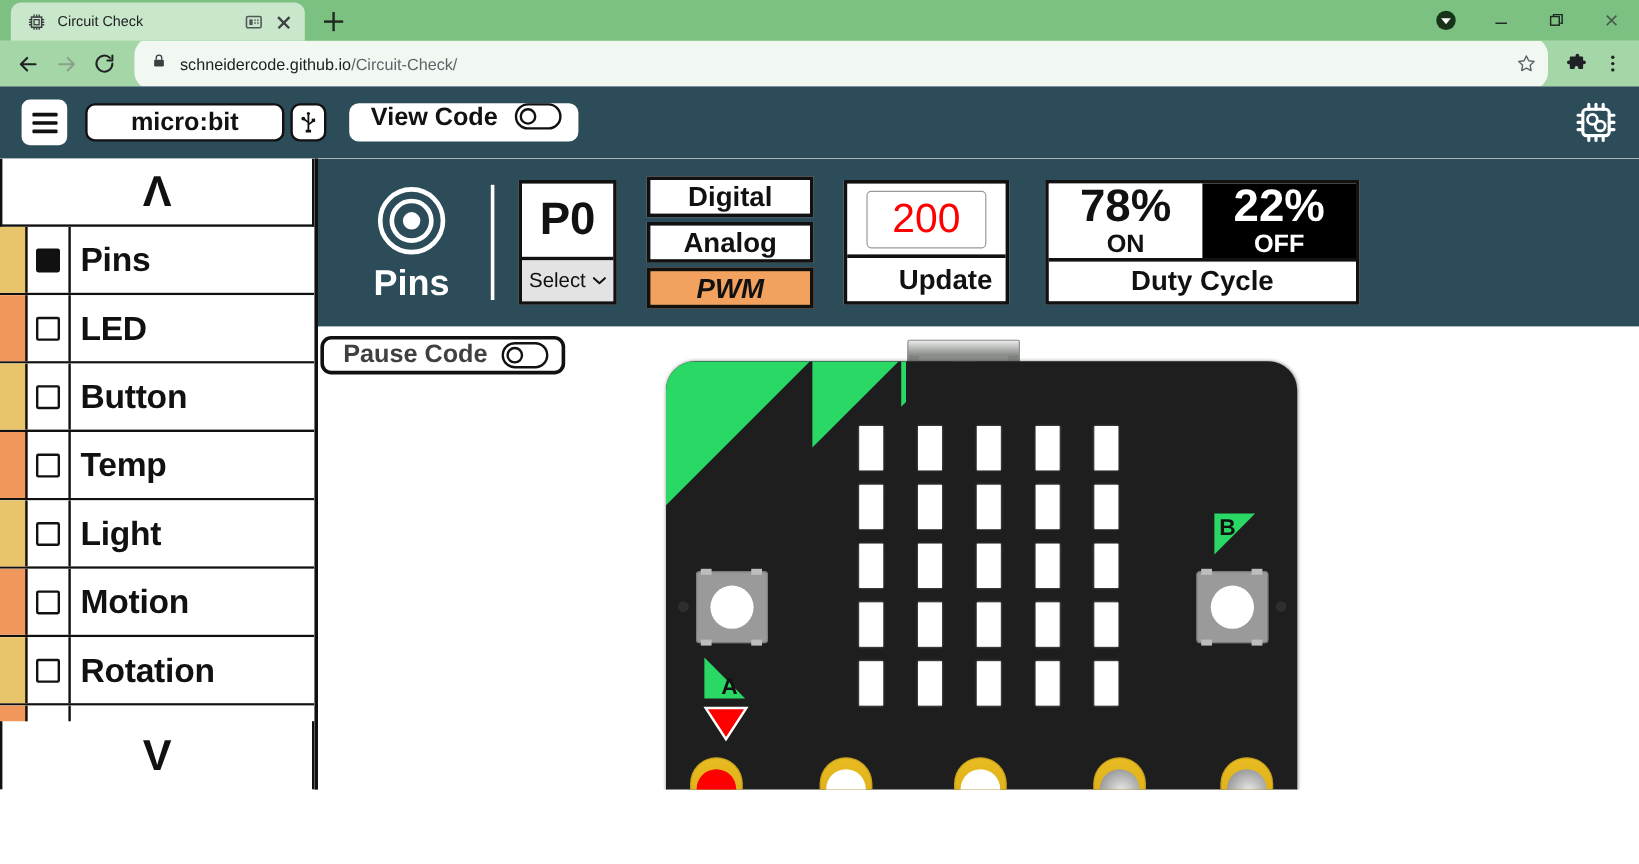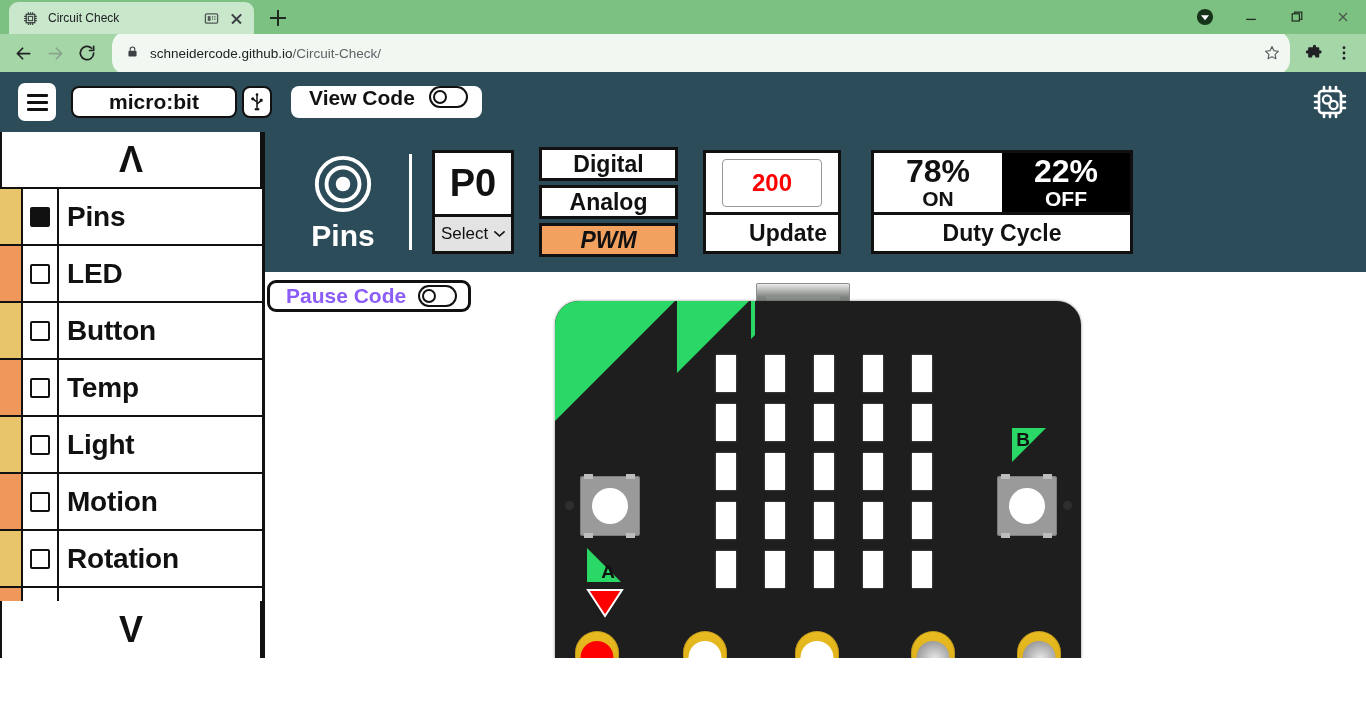--- a/index.html
+++ b/index.html
@@ -232,21 +232,21 @@
     height: 104px;
   }
   .cp-value-box {
     flex: 1; display: flex; align-items: center; justify-content: center;
     border-bottom: 3px solid #111;
   }
   .cp-value-input {
     width: 100px; height: 48px;
     border: 1px solid #999; border-radius: 4px; background: #fff;
     display: flex; align-items: center; justify-content: center;
-    font-size: 24px; font-weight: bold; color: #ff0000;
+    font-size: 34px; font-weight: normal; color: #ff0000;
     font-family: "Liberation Sans", sans-serif;
   }
   .cp-update {
     height: 36px; display: flex; align-items: center; justify-content: center;
     font-size: 23px; font-weight: bold; color: #111; margin-left: 32px;
   }
 
   .cp-duty {
     width: 262px; flex: 0 0 262px; margin-left: 30px;
     border: 3px solid #111; background: #fff;
@@ -254,36 +254,36 @@
     height: 104px;
   }
   .cp-duty-top { flex: 1; display: flex; border-bottom: 3px solid #111; }
   .cp-duty-on, .cp-duty-off {
     flex: 1; display: flex; flex-direction: column;
     align-items: center; justify-content: center;
     line-height: 1.05;
   }
   .cp-duty-on { background: #fff; color: #111; }
   .cp-duty-off { background: #000; color: #fff; }
-  .duty-pct { font-size: 32px; font-weight: bold; }
+  .duty-pct { font-size: 38px; font-weight: bold; }
   .duty-sub { font-size: 21px; font-weight: bold; }
   .cp-duty-label {
     height: 36px; display: flex; align-items: center; justify-content: center;
     font-size: 23px; font-weight: bold; color: #111;
   }
 
   .pause-row { padding: 8px 0 0 0; position: relative; }
   .pause-btn {
     position: absolute; left: 2px; top: 8px;
     height: 32px;
     background: #fff; border: 3px solid #111; border-radius: 9px;
     display: flex; align-items: center; gap: 12px;
     padding: 0 11px 0 16px;
   }
-  .pause-label { font-size: 21px; font-weight: bold; color: #8b5cf6; }
+  .pause-label { font-size: 21px; font-weight: bold; color: #404040; }
 
   
   .board-stage { position: relative; height: 386px; }
   .microbit {
     position: absolute; left: 290px; top: 3px;
     width: 526px; height: 420px;
   }
   .mb-usb {
     position: absolute; left: 201px; top: 0; width: 94px; height: 26px;
     background: linear-gradient(#f2f2f2, #7d817d 55%, #9a9e9a);

